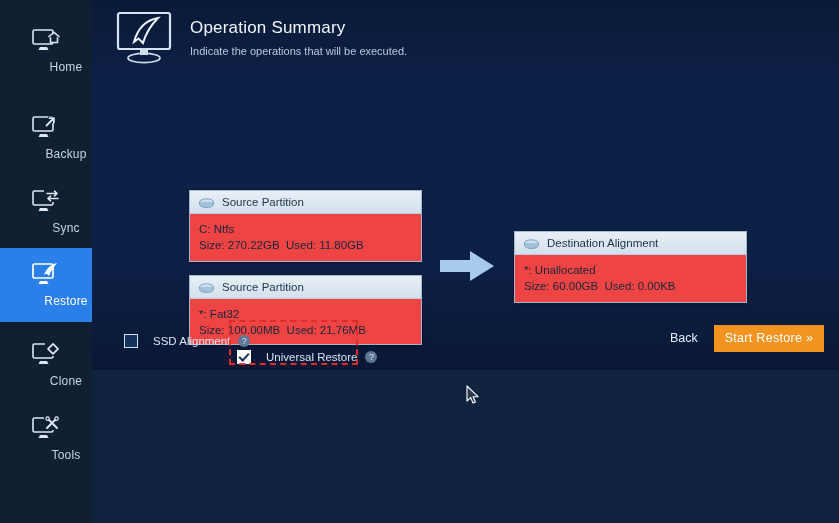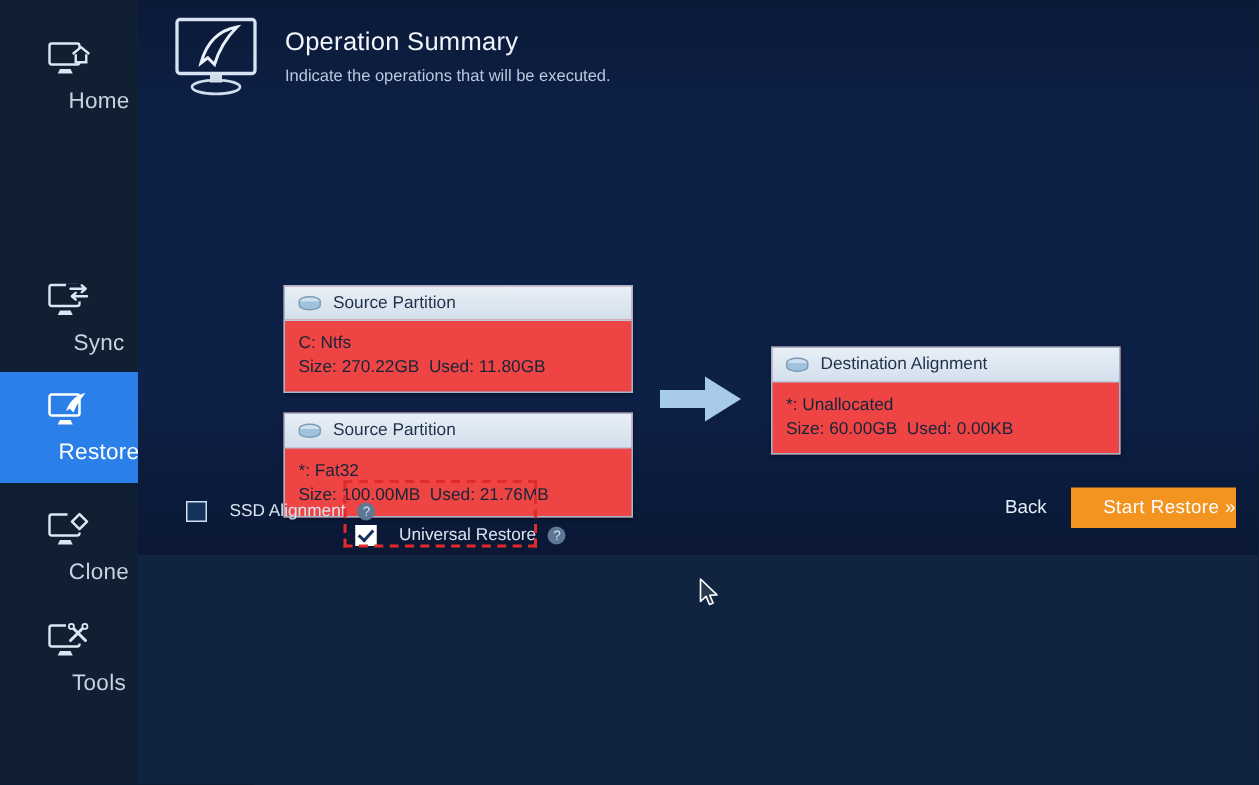--- a/index.html
+++ b/index.html
@@ -42,21 +42,21 @@
   .nav-item.active {
     background: #2a7fe8;
   }
   .nav-icon {
     width: 30px;
     height: 26px;
     display: block;
     margin-bottom: 6px;
   }
   .nav-label {
-    font-size: 15px;
+    font-size: 12px;
     color: #c7d3e2;
     letter-spacing: .2px;
     padding-left: 40px;
   }
   .nav-item.active .nav-label { color: #ffffff; }
 
   
   #main {
     position: absolute;
     left: 92px; top: 0;
@@ -185,21 +185,21 @@
     position: absolute;
     font-size: 12.5px;
     color: #e6eefa;
     cursor: pointer;
   }
   #start-button {
     position: absolute;
     background: #f2941f;
     color: #ffffff;
     font-size: 12.5px;
-    text-align: right;
+    text-align: center;
     line-height: 27px;
     cursor: pointer;
     border: none;
     letter-spacing: .3px;
   }
 
   
   #cursor { position: absolute; z-index: 20; pointer-events: none; }
 </style>
 </head>
@@ -215,20 +215,31 @@
           <rect x="2" y="2" width="20" height="14" rx="1.5" fill="none" stroke="#dce7f3" stroke-width="1.6"></rect>
           <path d="M9 19 h7 l1.5 3 h-10 z" fill="#dce7f3"></path>
           <path d="M17 9 l6-5 6 5 v6 h-12 z" fill="#111f33"></path>
           <path d="M17.5 9 l5.5-4.6 5.5 4.6" fill="none" stroke="#dce7f3" stroke-width="1.6" stroke-linejoin="round"></path>
           <path d="M19.5 9.2 v5.3 h7 v-5.3" fill="none" stroke="#dce7f3" stroke-width="1.6"></path>
         </svg>
       </span>
       <span class="nav-label">Home</span>
     </div>
 
+    <div class="nav-item" style="top:101px">
+      <span class="nav-icon">
+        <svg viewBox="0 0 30 26" width="30" height="26">
+          <rect x="2" y="2" width="20" height="14" rx="1.5" fill="none" stroke="#dce7f3" stroke-width="1.6"></rect>
+          <path d="M9 19 h7 l1.5 3 h-10 z" fill="#dce7f3"></path>
+          <path d="M15 10 l6-6 h-4 M21 4 v4" fill="none" stroke="#111f33" stroke-width="5"></path>
+          <path d="M15.5 10.5 l7-7 M18.5 3.2 h4.4 v4.4" fill="none" stroke="#dce7f3" stroke-width="1.8" stroke-linecap="round" stroke-linejoin="round"></path>
+        </svg>
+      </span>
+      <span class="nav-label">Backup</span>
+    </div>
 
     <div class="nav-item" style="top:175px">
       <span class="nav-icon">
         <svg viewBox="0 0 30 26" width="30" height="26">
           <rect x="2" y="2" width="20" height="14" rx="1.5" fill="none" stroke="#dce7f3" stroke-width="1.6"></rect>
           <path d="M9 19 h7 l1.5 3 h-10 z" fill="#dce7f3"></path>
           <rect x="13" y="1" width="17" height="12" fill="#111f33"></rect>
           <path d="M16 4.5 h10 M23.5 2.2 l2.6 2.3 -2.6 2.3" fill="none" stroke="#dce7f3" stroke-width="1.6" stroke-linecap="round" stroke-linejoin="round"></path>
           <path d="M27 9.5 h-10 M19.5 7.2 l-2.6 2.3 2.6 2.3" fill="none" stroke="#dce7f3" stroke-width="1.6" stroke-linecap="round" stroke-linejoin="round"></path>
         </svg>

